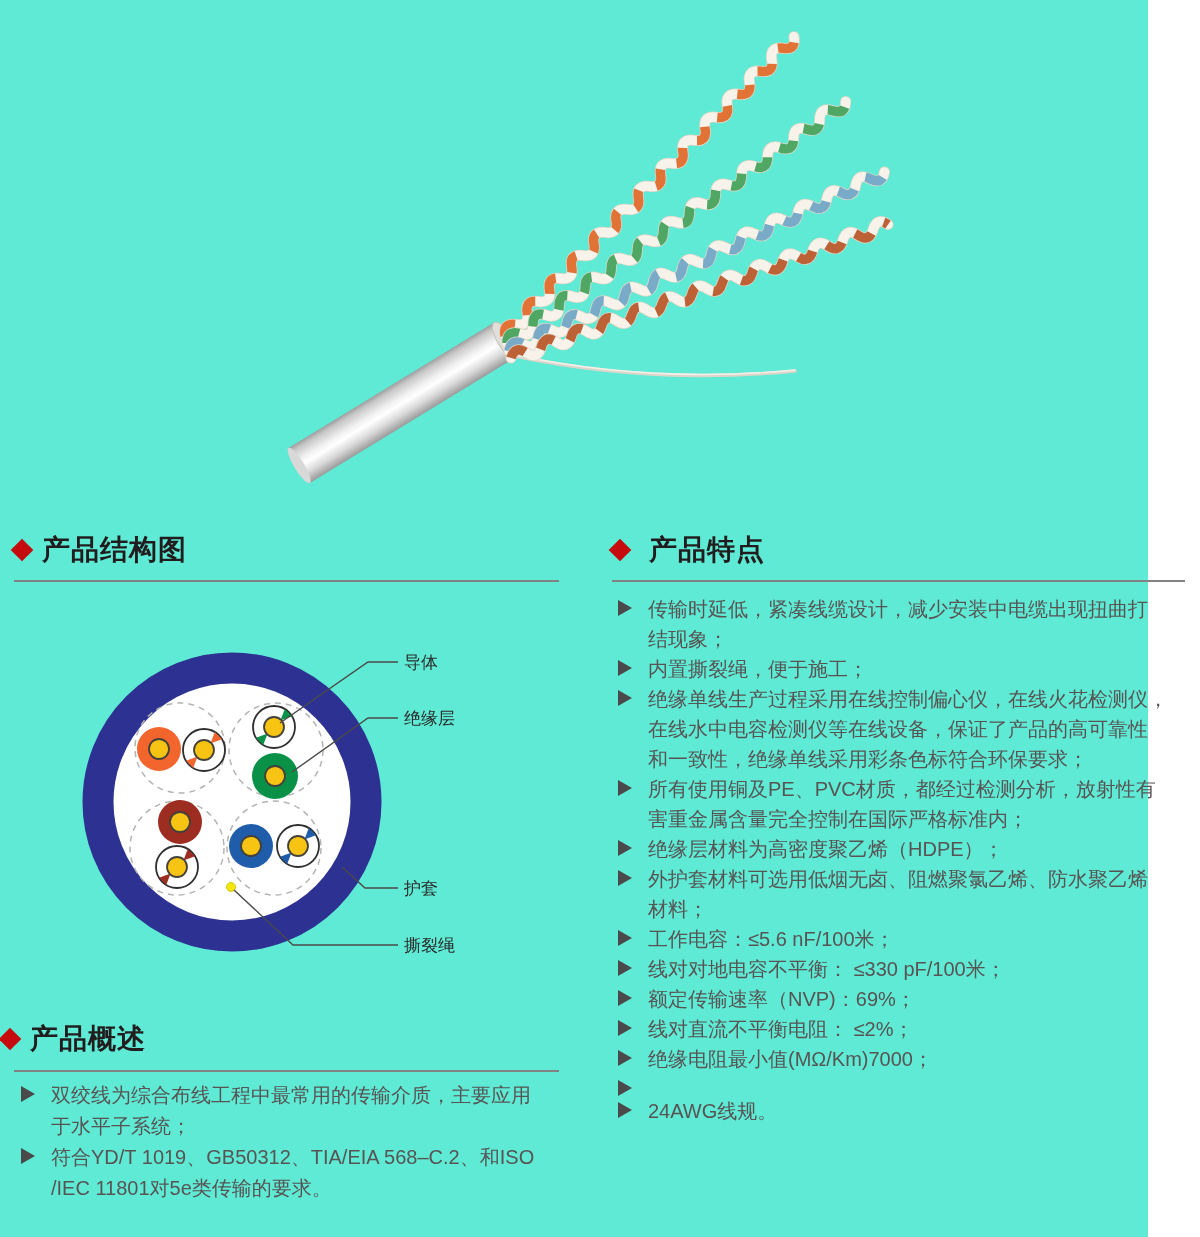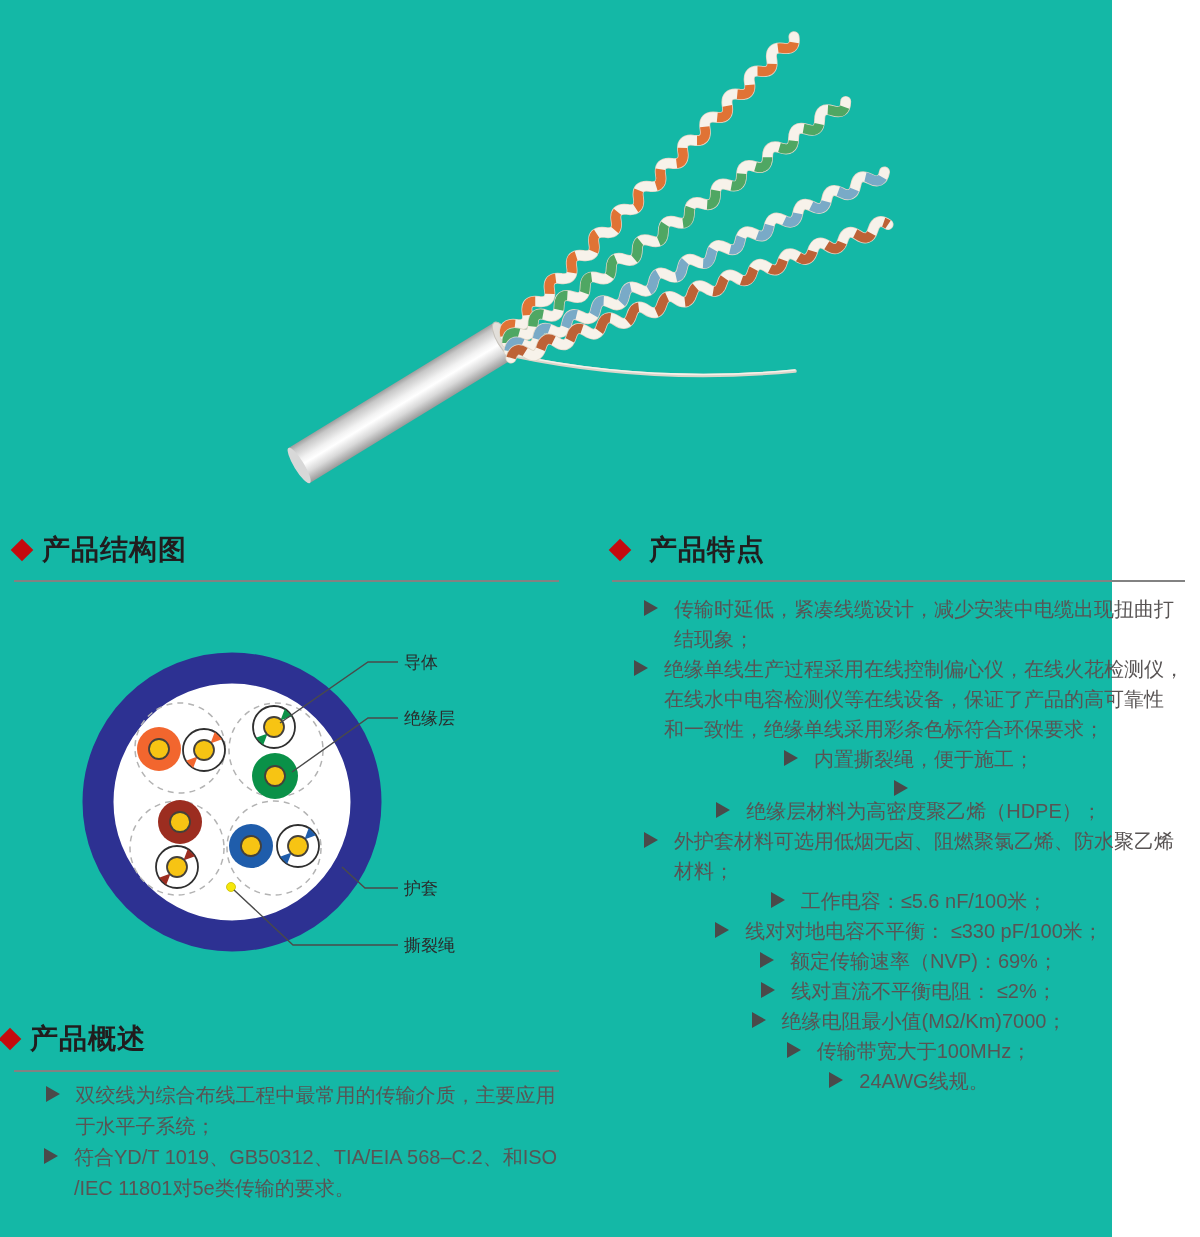--- a/index.html
+++ b/index.html
@@ -1,36 +1,36 @@
 <!DOCTYPE html>
 <html><head>
 <meta charset="utf-8">
 <style>
   html,body{margin:0;padding:0;}
   body{
     width:1200px;height:1237px;background:#ffffff;
     font-family:"Liberation Sans","DejaVu Sans",sans-serif;
     color:#585454;overflow:hidden;
   }
-  .page{position:relative;width:1112px;height:1237px;background:#14b8a6;}
+  .page{position:relative;width:1112px;height:1237px;background:#5eead4;padding-left:36px;}
 
   
   .sec-title{
     position:absolute;display:flex;align-items:center;gap:12px;
     font-size:28px;font-weight:bold;color:#211d1e;letter-spacing:1px;margin:0;
   }
   .diamond{
     width:16px;height:16px;background:#c50b0e;transform:rotate(45deg);
     flex:none;
   }
   .divider{position:absolute;height:2px;background:#828282;}
 
   
   .blist{position:absolute;list-style:none;margin:0;padding:0;}
-  .blist li{display:flex;align-items:flex-start;margin:0;justify-content:center;}
+  .blist li{display:flex;align-items:flex-start;margin:0;}
   .tri{
     width:0;height:0;flex:none;
     border-top:8.5px solid transparent;border-bottom:8.5px solid transparent;
     border-left:14px solid #4a4a4a;
   }
   .features .tri{margin:6px 16px 0 6px;}
   .overview .tri{margin:6px 16px 0 1px;}
   .txt{white-space:pre-line;font-size:20px;line-height:30px;color:#585454;}
   .overview .txt{line-height:31px;}
 
@@ -204,32 +204,34 @@
   <ul class="blist features" style="left:612px;top:594px;width:588px;">
 
       <li>
         <span class="tri"></span>
         <span class="txt">传输时延低，紧凑线缆设计，减少安装中电缆出现扭曲打
 结现象；</span>
       </li>
 
       <li>
         <span class="tri"></span>
+        <span class="txt">内置撕裂绳，便于施工；</span>
+      </li>
+
+      <li>
+        <span class="tri"></span>
         <span class="txt">绝缘单线生产过程采用在线控制偏心仪，在线火花检测仪，
 在线水中电容检测仪等在线设备，保证了产品的高可靠性
 和一致性，绝缘单线采用彩条色标符合环保要求；</span>
       </li>
 
       <li>
         <span class="tri"></span>
-        <span class="txt">内置撕裂绳，便于施工；</span>
-      </li>
-
-      <li>
-        <span class="tri"></span>
+        <span class="txt">所有使用铜及PE、PVC材质，都经过检测分析，放射性有
+害重金属含量完全控制在国际严格标准内；</span>
       </li>
 
       <li>
         <span class="tri"></span>
         <span class="txt">绝缘层材料为高密度聚乙烯（HDPE）；</span>
       </li>
 
       <li>
         <span class="tri"></span>
         <span class="txt">外护套材料可选用低烟无卤、阻燃聚氯乙烯、防水聚乙烯
@@ -258,21 +260,20 @@
         <span class="txt">线对直流不平衡电阻： ≤2%；</span>
       </li>
 
       <li>
         <span class="tri"></span>
         <span class="txt">绝缘电阻最小值(MΩ/Km)7000；</span>
       </li>
 
       <li>
         <span class="tri"></span>
-        <span class="txt">传输带宽大于100MHz；</span>
       </li>
 
       <li>
         <span class="tri"></span>
         <span class="txt">24AWG线规。</span>
       </li>
     </ul>
 
 </div>
 

